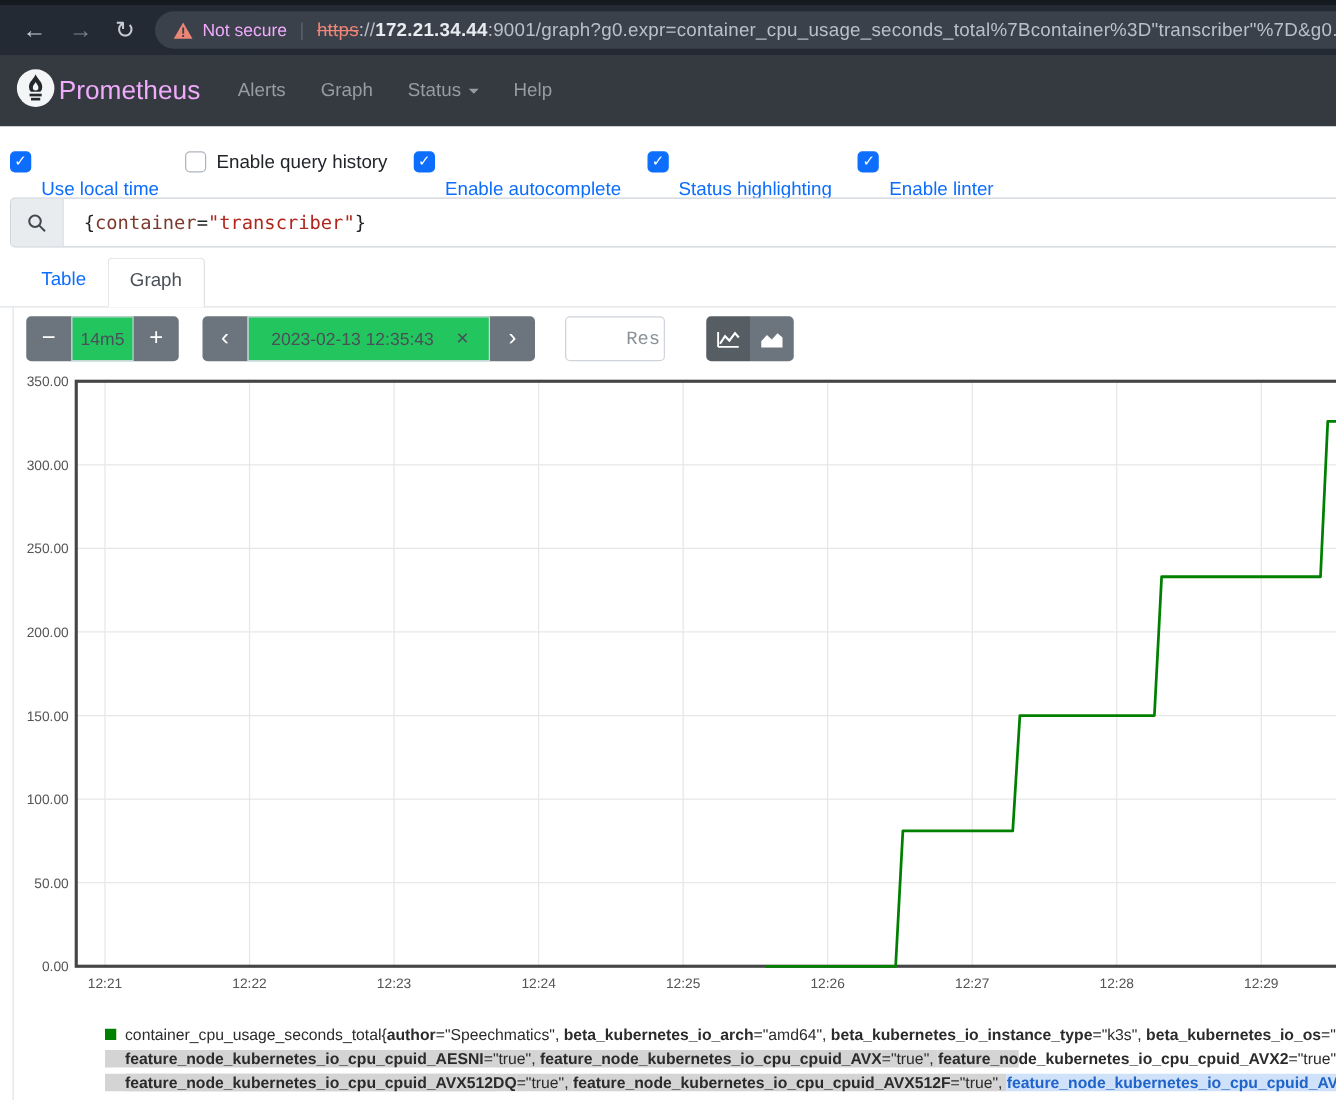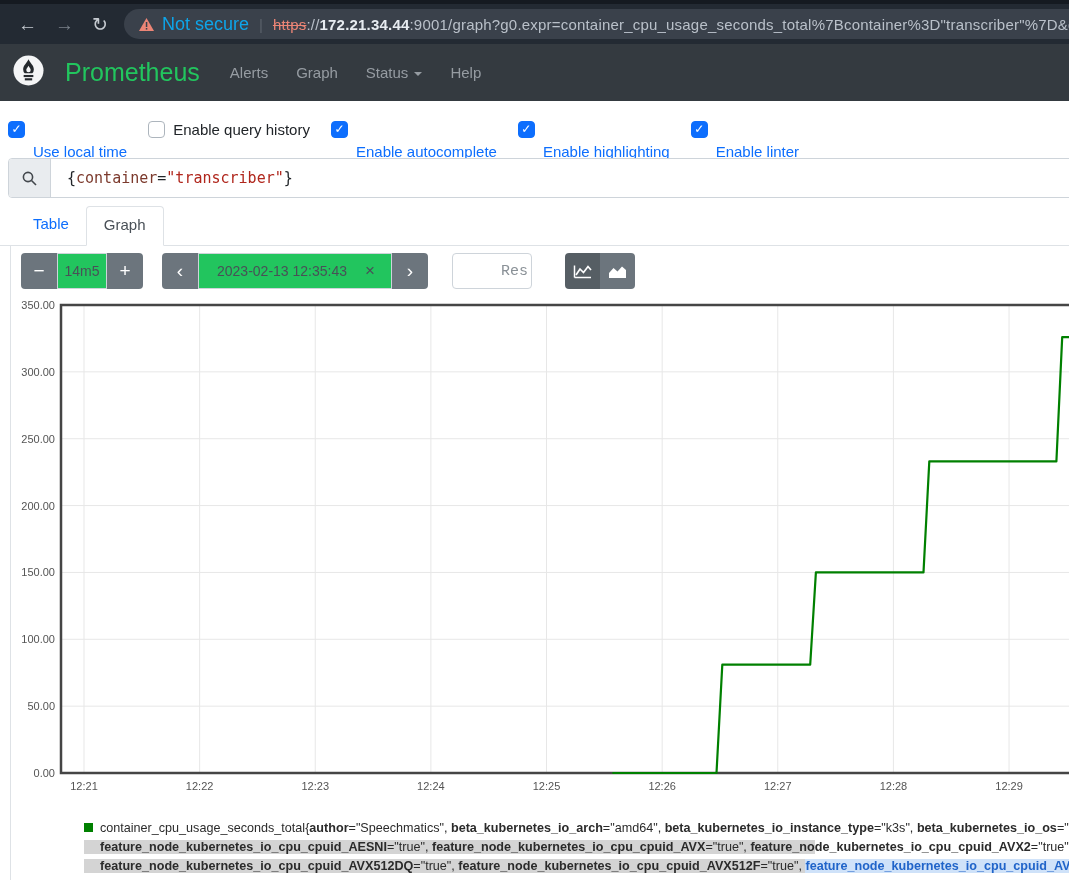--- a/index.html
+++ b/index.html
@@ -6,30 +6,30 @@
     font-family:"Liberation Sans",sans-serif;color:#212529;}
   *{box-sizing:border-box;}
 
   
   .bbar{position:absolute;top:0;left:0;width:1069px;height:44px;background:#232a33;border-top:4px solid #151a21;display:flex;align-items:center;}
   .nav-ico{font-size:19px;color:#c6cbd1;margin-left:18px;cursor:pointer;line-height:1;}
   .nav-ico.dim{color:#7a828b;}
   .url-pill{height:30px;border-radius:15px;background:#3a414b;margin-left:16px;margin-right:-30px;flex:1;
     display:flex;align-items:center;padding:0 14px;overflow:hidden;white-space:nowrap;}
   .warn-ico{margin-right:7px;display:inline-flex;}
-  .not-secure{color:#0ea5e9;font-size:18px;text-align:center;}
+  .not-secure{color:#f0abfc;font-size:14px;text-align:center;}
   .url-sep{color:#5a616b;margin:0 10px;font-size:15px;}
   .url{font-size:15px;color:#b9c0c9;letter-spacing:.2px;}
   .url .scheme{color:#ec8576;text-decoration:line-through;}
   .url .host{color:#e7ecf1;font-weight:bold;}
 
   
   .pnav{position:absolute;top:44px;left:0;width:1069px;height:57px;background:#343a40;display:flex;align-items:center;}
   .plogo{margin-left:13px;}
-  .brand{color:#22c55e;font-size:25px;margin-left:21px;}
+  .brand{color:#f0abfc;font-size:21px;margin-left:3px;}
   .nav-links{display:flex;margin-left:16px;}
   .nav-link{color:#96welcome;}
   .nav-link{color:#969ca2;font-size:15px;padding:8px 14px;cursor:pointer;}
   .caret{display:inline-block;width:0;height:0;border-left:4px solid transparent;border-right:4px solid transparent;border-top:4px solid #969ca2;margin-left:6px;vertical-align:2px;}
 
   
   .opts{position:absolute;top:101px;left:0;width:1069px;height:56px;display:flex;align-items:center;padding-left:8px;}
   .chk{display:inline-flex;align-items:center;margin-right:21px;font-size:15px;cursor:pointer;}
   .box{width:17px;height:17px;border-radius:4px;border:1px solid #adb5bd;background:#fff;margin-right:8px;
     display:inline-flex;align-items:center;justify-content:center;font-size:12px;color:#fff;}
@@ -132,21 +132,21 @@
     <label class="chk">
       <span class="box"></span>
       <span class="lbl">Enable query history</span>
     </label>
     <label class="chk">
       <span class="box on">✓</span>
       <span class="lbl blue">Enable autocomplete</span>
     </label>
     <label class="chk">
       <span class="box on">✓</span>
-      <span class="lbl blue">Enable highlighting</span>
+      <span class="lbl blue">Status highlighting</span>
     </label>
     <label class="chk">
       <span class="box on">✓</span>
       <span class="lbl blue">Enable linter</span>
     </label>
   </div>
 
 <div class="qrow">
   <div class="qicon">
     <svg width="17" height="17" viewBox="0 0 17 17">

